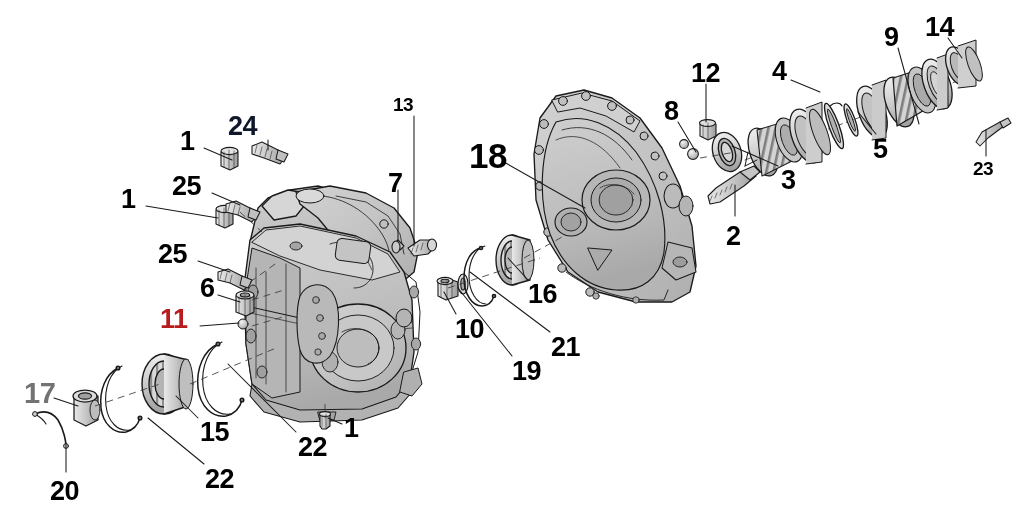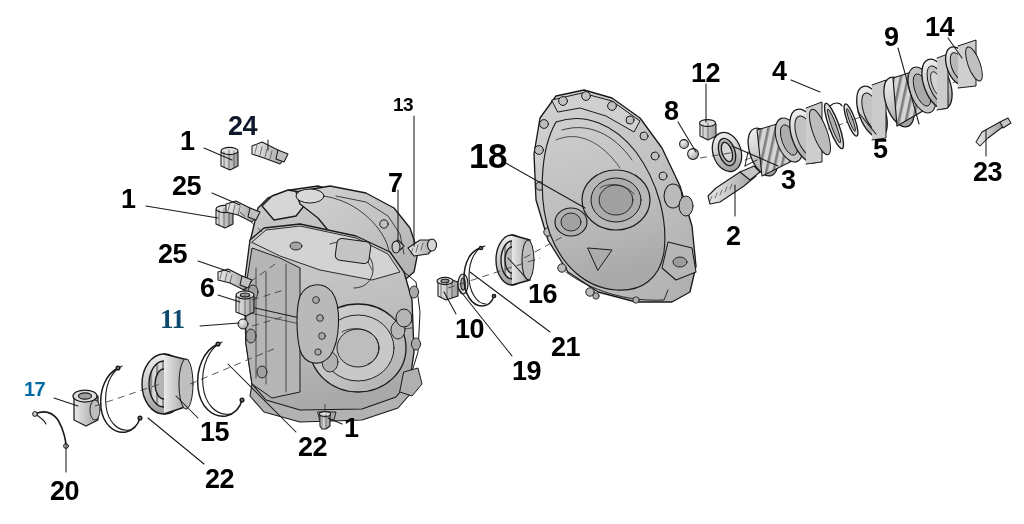--- a/index.html
+++ b/index.html
@@ -454,38 +454,38 @@
     </g>
   </svg>
 
   <div id="label-layer">
       <div class="callout" style="left: 180px; top: 128px; font-size: 27px; color: rgb(0, 0, 0);">1</div>
       <div class="callout" style="left: 228px; top: 113px; font-size: 27px; color: #0f172a;">24</div>
       <div class="callout" style="left: 121px; top: 186px; font-size: 27px; color: rgb(0, 0, 0);">1</div>
       <div class="callout" style="left: 172px; top: 173px; font-size: 27px; color: rgb(0, 0, 0);">25</div>
       <div class="callout" style="left: 158px; top: 241px; font-size: 27px; color: rgb(0, 0, 0);">25</div>
       <div class="callout" style="left: 200px; top: 275px; font-size: 27px; color: rgb(0, 0, 0);">6</div>
-      <div class="callout" style="left: 160px; top: 306px; font-size: 27px; color: #0c4a6e; font-family: Liberation Serif, serif;">11</div>
+      <div class="callout" style="left: 160px; top: 306px; font-size: 27px; color: #b91c1c;">11</div>
       <div class="callout" style="left: 388px; top: 170px; font-size: 27px; color: rgb(0, 0, 0);">7</div>
       <div class="callout" style="left: 393px; top: 95px; font-size: 19px; color: rgb(0, 0, 0);">13</div>
       <div class="callout" style="left: 469px; top: 138px; font-size: 35px; color: rgb(0, 0, 0);">18</div>
       <div class="callout" style="left: 664px; top: 98px; font-size: 27px; color: rgb(0, 0, 0);">8</div>
       <div class="callout" style="left: 691px; top: 60px; font-size: 27px; color: rgb(0, 0, 0);">12</div>
       <div class="callout" style="left: 781px; top: 167px; font-size: 27px; color: rgb(0, 0, 0);">3</div>
       <div class="callout" style="left: 726px; top: 223px; font-size: 27px; color: rgb(0, 0, 0);">2</div>
       <div class="callout" style="left: 772px; top: 58px; font-size: 27px; color: rgb(0, 0, 0);">4</div>
       <div class="callout" style="left: 873px; top: 136px; font-size: 27px; color: rgb(0, 0, 0);">5</div>
       <div class="callout" style="left: 884px; top: 24px; font-size: 27px; color: rgb(0, 0, 0);">9</div>
       <div class="callout" style="left: 925px; top: 14px; font-size: 27px; color: rgb(0, 0, 0);">14</div>
-      <div class="callout" style="left: 973px; top: 159px; font-size: 27px; color: rgb(0, 0, 0);">23</div>
+      <div class="callout" style="left: 973px; top: 159px; font-size: 19px; color: rgb(0, 0, 0);">23</div>
       <div class="callout" style="left: 528px; top: 281px; font-size: 27px; color: rgb(0, 0, 0); text-align: right;">16</div>
       <div class="callout" style="left: 551px; top: 334px; font-size: 27px; color: rgb(0, 0, 0);">21</div>
       <div class="callout" style="left: 512px; top: 358px; font-size: 27px; color: rgb(0, 0, 0);">19</div>
       <div class="callout" style="left: 455px; top: 316px; font-size: 27px; color: rgb(0, 0, 0);">10</div>
-      <div class="callout" style="left: 24px; top: 379px; font-size: 20px; color: #0369a1; text-align: center;">17</div>
+      <div class="callout" style="left: 24px; top: 379px; font-size: 29px; color: #737373; text-align: center;">17</div>
       <div class="callout" style="left: 50px; top: 478px; font-size: 27px; color: rgb(0, 0, 0);">20</div>
       <div class="callout" style="left: 200px; top: 419px; font-size: 27px; color: rgb(0, 0, 0);">15</div>
       <div class="callout" style="left: 205px; top: 466px; font-size: 27px; color: rgb(0, 0, 0);">22</div>
       <div class="callout" style="left: 298px; top: 434px; font-size: 27px; color: rgb(0, 0, 0);">22</div>
       <div class="callout" style="left: 344px; top: 415px; font-size: 27px; color: rgb(0, 0, 0);">1</div>
     </div>
 
 </div>
 
 </body></html>

